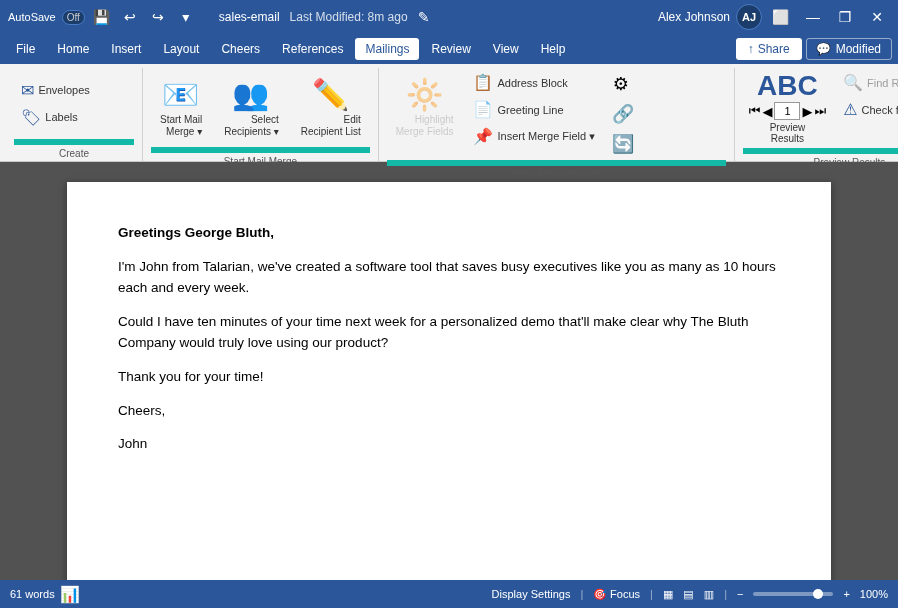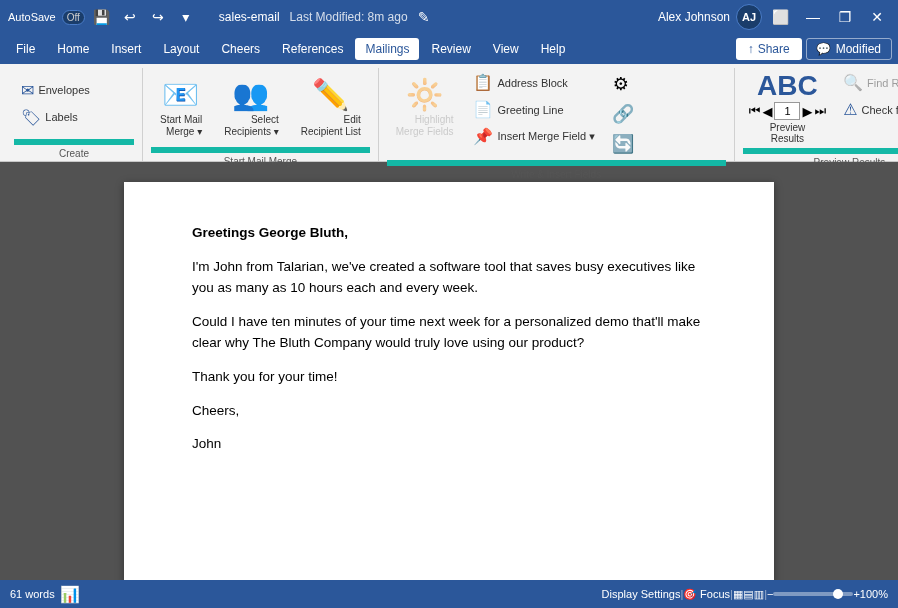--- a/index.html
+++ b/index.html
@@ -108,41 +108,41 @@
       background: #525252;
       flex: 1;
       display: flex;
       justify-content: center;
       padding: 20px;
       overflow-y: auto;
       height: calc(608px - 34px - 30px - 98px - 28px);
     }
     .doc-page {
       background: white;
-      width: 650px;
+      width: 764px;
       min-height: 400px;
       box-shadow: 0 2px 8px rgba(0,0,0,0.4);
-      padding: 40px 68px;
+      padding: 40px 51px;
       font-size: 13.5px;
       line-height: 1.6;
       color: #000;
     }
     .doc-page p { margin-bottom: 12px; }
 
     
     .status-bar {
       height: 28px;
       background: #2b579a;
       display: flex;
       align-items: center;
       padding: 0 10px;
       color: white;
       font-size: 11px;
     }
-    .status-bar-right { margin-left: auto; display: flex; align-items: center; }
+    .status-bar-right { margin-left: auto; display: flex; align-items: center; gap: 10px; }
   </style>
 </head>
 <body>
 
 <div class="title-bar">
   <div class="title-bar-left">
     <span class="autosave-label">AutoSave</span>
     <span class="autosave-toggle">Off</span>
     <span class="qa-icon">💾</span>
     <span class="qa-icon">↩</span>

